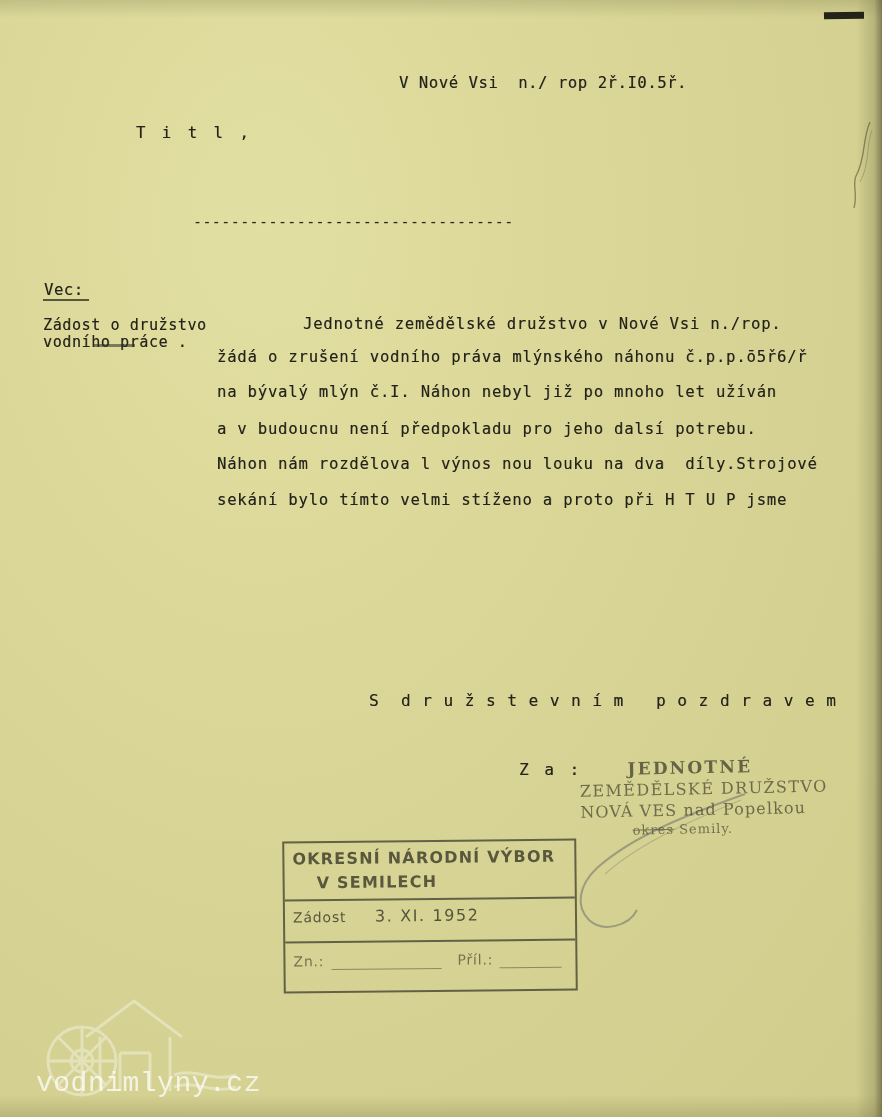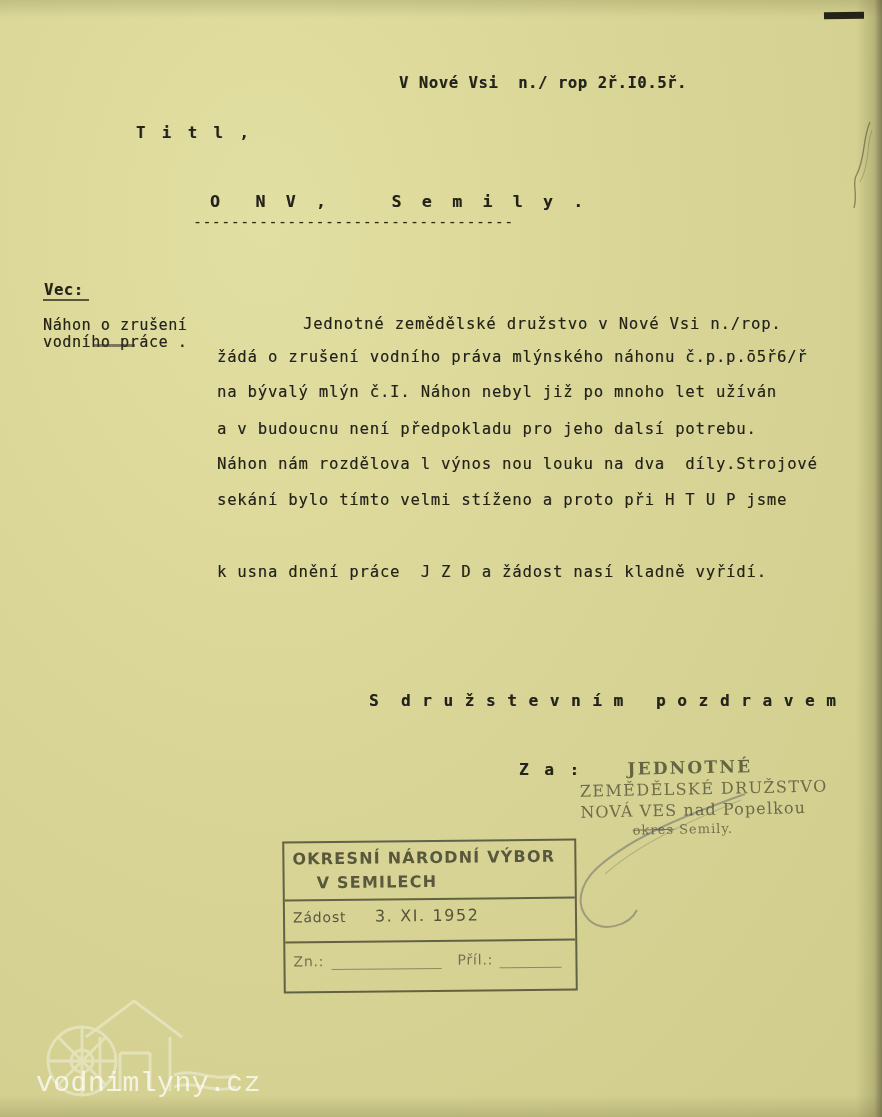--- a/index.html
+++ b/index.html
@@ -58,21 +58,21 @@
 
   
   .t {
     position: absolute;
     white-space: pre;
     font-size: 15.5px;
     letter-spacing: 0.6px;
     color: #24231b;
     text-shadow: 0.4px 0.3px 0 rgba(40,38,25,0.45);
   }
-  .bold { font-weight: bold; }
+  .bold { font-weight: normal; }
   .spaced { letter-spacing: 3.6px; margin-left: 18px; }
   .wide { letter-spacing: 5.2px; }
 
   .dashline {
     position: absolute;
     white-space: pre;
     font-size: 15px;
     color: #2a2921;
     letter-spacing: 0.4px;
   }
@@ -234,37 +234,35 @@
 
   <svg class="scratch" viewBox="0 0 30 90">
     <path d="M26,2 C18,20 22,38 12,56 C8,64 14,74 10,88" stroke="#4d4b32" stroke-width="1.4" fill="none"></path>
     <path d="M28,10 C22,26 26,44 16,62" stroke="#5b5940" stroke-width="1" fill="none" opacity=".6"></path>
   </svg>
 
   <div class="t bold" style="left:399px; top:74px;">V Nové Vsi  n./ rop 2ř.I0.5ř.</div>
 
   <div class="t bold spaced" style="left:118px; top:124px;">T i t l ,</div>
 
-  <div class="t bold wide" style="left:210px; top:192px; font-size:16.5px;">O  N V ,    S e m i l y .</div>
   <div class="dashline" style="left:193px; top:213px;">----------------------------------</div>
 
   <div class="t bold" style="left:44px; top:281px;">Vec:</div>
   <div class="strike-under" style="left:43px; top:299px; width:46px;"></div>
 
-  <div class="t" style="left:43px; top:316px; font-size:15px;">Náhon o zrušení</div>
+  <div class="t" style="left:43px; top:316px; font-size:15px;">Zádost o družstvo</div>
   <div class="t" style="left:43px; top:333px; font-size:15px;">vodního práce .</div>
   <div class="strike-under" style="left:93px; top:344px; width:42px; height:3px; opacity:.55;"></div>
 
   <div class="body-line" style="left:303px; top:315px;">Jednotné zemědělské družstvo v Nové Vsi n./rop.</div>
   <div class="body-line" style="left:217px; top:348px;">žádá o zrušení vodního práva mlýnského náhonu č.p.p.ō5ř6/ř</div>
   <div class="body-line" style="left:217px; top:383px;">na bývalý mlýn č.I. Náhon nebyl již po mnoho let užíván</div>
   <div class="body-line" style="left:217px; top:420px;">a v budoucnu není předpokladu pro jeho dalsí potrebu.</div>
   <div class="body-line" style="left:217px; top:455px;">Náhon nám rozdělova l výnos nou louku na dva  díly.Strojové</div>
   <div class="body-line" style="left:217px; top:491px;">sekání bylo tímto velmi stíženo a proto při H T U P jsme</div>
-  <div class="body-line" style="left:217px; top:563px;">k usna dnění práce  J Z D a žádost nasí kladně vyřídí.</div>
 
   <div class="t bold" style="left:369px; top:691px; font-size:16px; letter-spacing:1px;">S  d r u ž s t e v n í m   p o z d r a v e m</div>
 
   <div class="t bold" style="left:519px; top:760px; font-size:16px; letter-spacing:3px;">Z a :</div>
 
   <div class="jzd-stamp">
     <div class="jzd-l1">JEDNOTNÉ</div>
     <div class="jzd-l2">ZEMĚDĚLSKÉ DRUŽSTVO</div>
     <div class="jzd-l3">NOVÁ VES nad Popelkou</div>
     <div class="jzd-l4">

